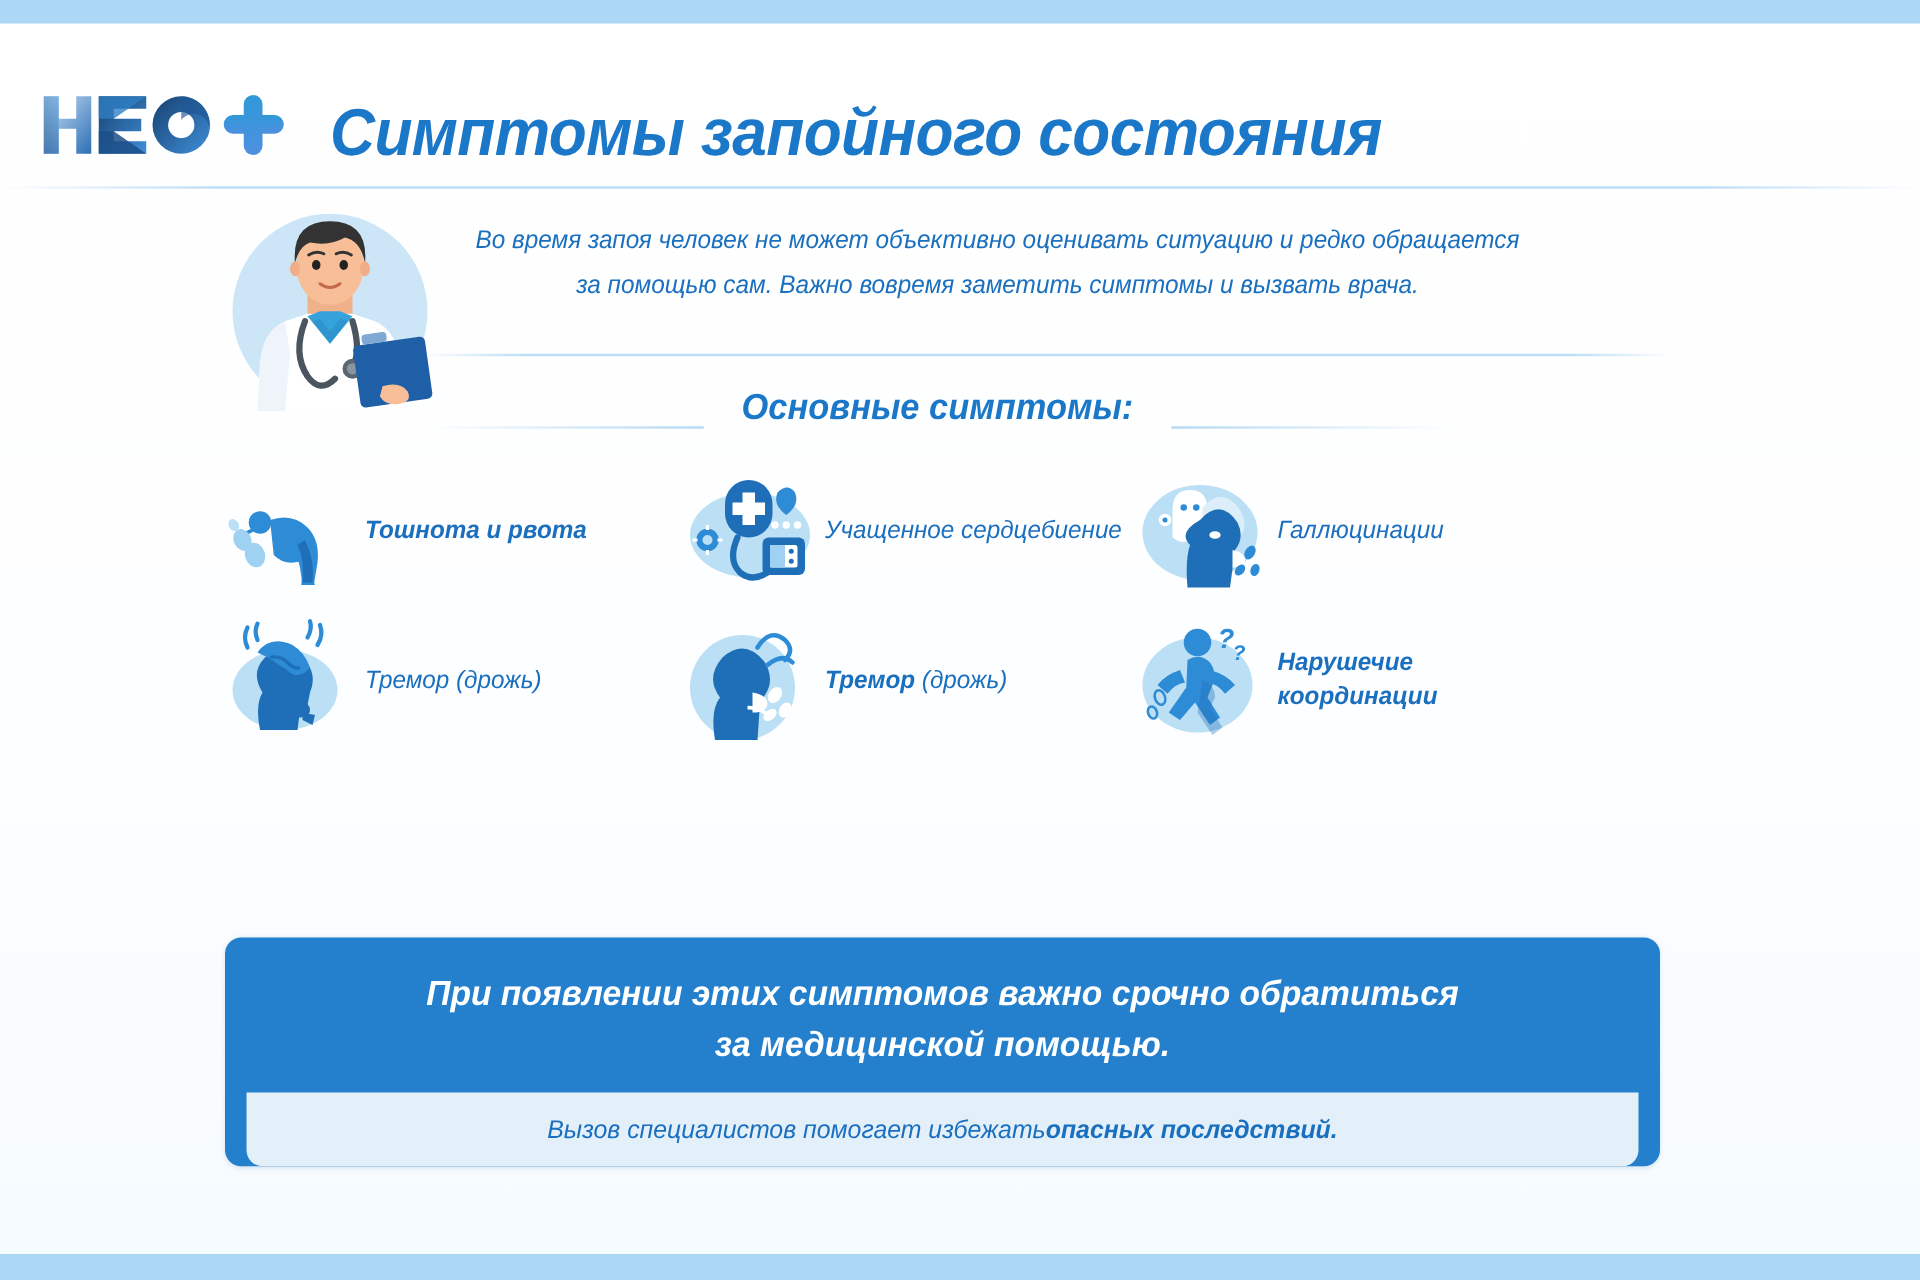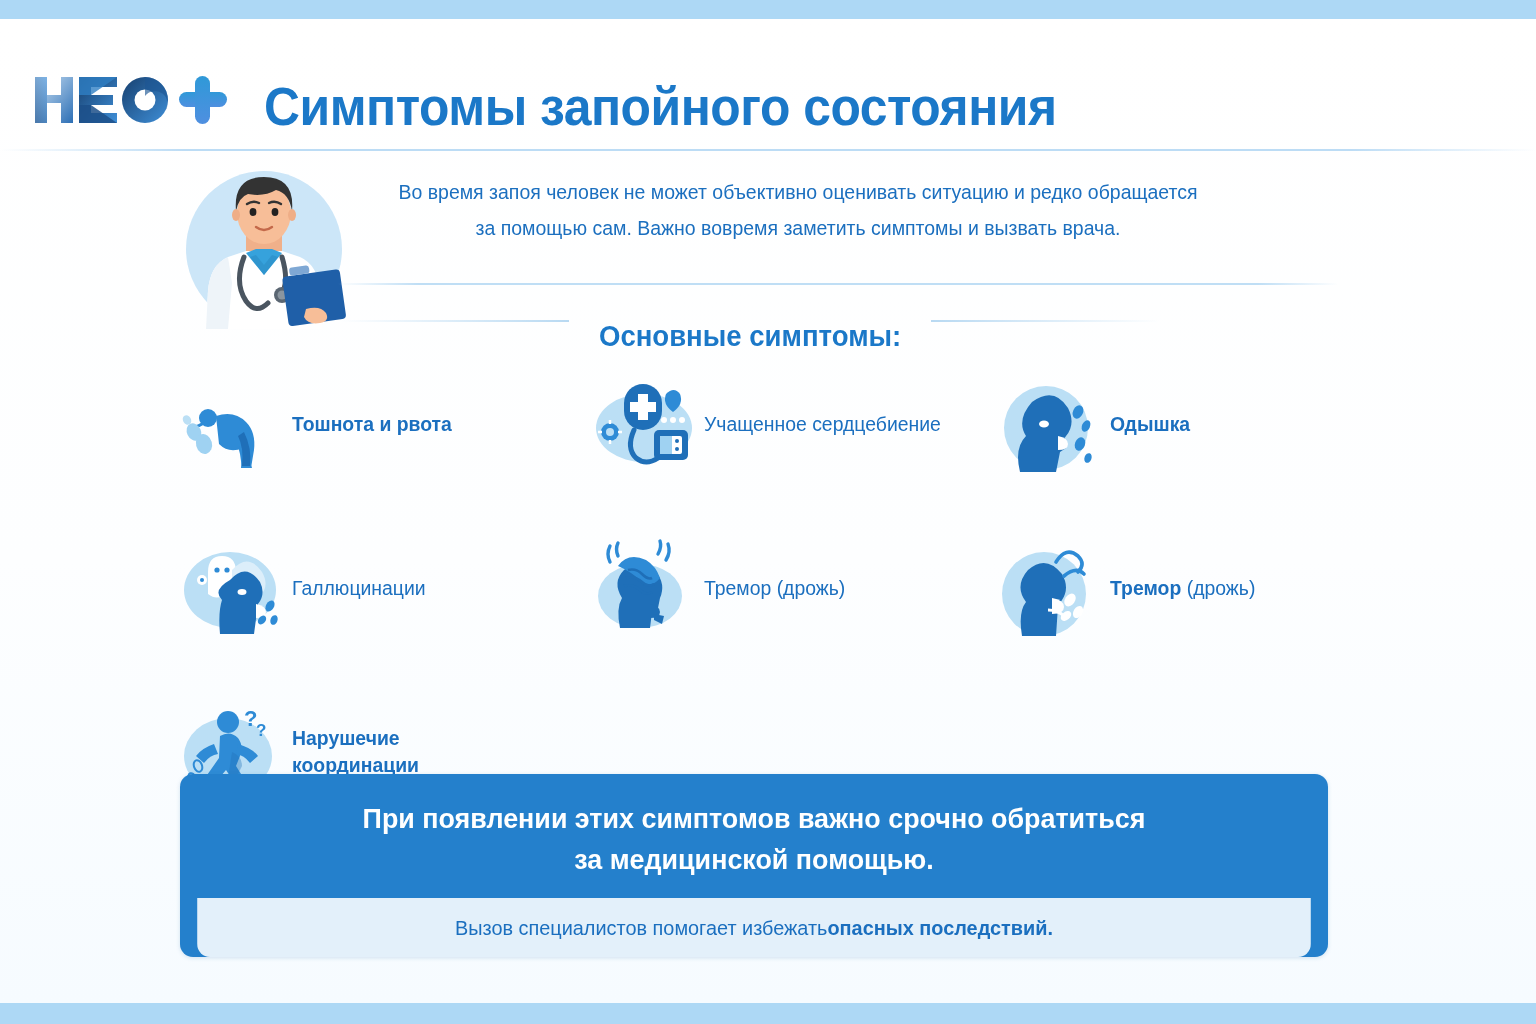--- a/index.html
+++ b/index.html
@@ -17,20 +17,21 @@
     background:#ADD8F5;
   }
   .band-top    { top:0;   height:19px; }
   .band-bottom { top:1003px; height:21px; }
 
   
   .stage {
     position:absolute; top:19px; left:0;
     width:1536px; height:984px;
     background:linear-gradient(180deg,#ffffff 0%,#fdfeff 55%,#f6fbff 100%);
+    font-style:italic;
   }
 
   
   .header {
     position:absolute; top:19px; left:0; width:1536px; height:112px;
   }
   .logo {
     position:absolute; left:33px; top:35px;
     height:54px; width:208px;
   }
@@ -61,58 +62,56 @@
     transform:scaleX(0.95);
     transform-origin:center top;
   }
   .intro-rule {
     position:absolute; top:264px; left:338px; width:1000px; height:2px;
     background:linear-gradient(90deg,rgba(186,219,245,0) 0%,#BFDEF5 8%,#BFDEF5 92%,rgba(186,219,245,0) 100%);
   }
 
   
   .section-head {
-    position:absolute; top:301px; left:340px; width:820px;
-    display:flex; align-items:flex-start; gap:22px;
+    position:absolute; top:291px; left:340px; width:820px;
+    display:flex; align-items:flex-end; gap:22px;
   }
   .sh-rule { flex:1; height:2px; background:linear-gradient(90deg,rgba(186,219,245,0),#B8D9F2); }
   .sh-rule.right { background:linear-gradient(90deg,#B8D9F2,rgba(186,219,245,0)); }
   .sh-text {
     font-size:29px; font-weight:700; color:#1B78C8; white-space:nowrap;
     transform:scaleX(0.95);
   }
 
   
   .grid {
     position:absolute; top:345px; left:180px;
     width:1160px;
     display:grid;
     grid-template-columns:368px 362px 430px;
     grid-template-rows:120px 120px 120px;
-    gap:44px;
   }
   .cell { display:flex; align-items:center; gap:8px; }
   .cell .icon { width:104px; height:104px; flex:0 0 104px; }
   .cell .label {
     font-size:20px; color:#1B6FBF; line-height:27px;
     transform:scaleX(0.97); transform-origin:left center;
   }
   .label.bold   { font-weight:700; }
   .label.normal { font-weight:400; }
   .label .thin  { font-weight:400; }
 
   
   .callout {
     position:absolute; left:180px; top:731px;
     width:1148px; height:183px;
     border-radius:13px;
     overflow:hidden;
     background:#2480CC;
     box-shadow:0 1px 4px rgba(40,110,170,0.18);
-    margin-top:24px;
   }
   .callout-main {
     height:124px;
     display:flex; flex-direction:column; align-items:center; justify-content:center;
     color:#ffffff; text-align:center;
     font-size:28px; font-weight:700; line-height:41px;
     padding-top:6px;
     transform:scaleX(0.96);
   }
   .callout-foot {
@@ -261,35 +260,20 @@
         <g stroke="#ffffff" stroke-width="2.5">
           <line x1="18" y1="48" x2="18" y2="52"></line>
             <line x1="18" y1="68" x2="18" y2="72"></line>
           <line x1="6" y1="60" x2="10" y2="60"></line>
             <line x1="26" y1="60" x2="30" y2="60"></line>
         </g>
       </svg>
       <div class="label normal">Учащенное сердцебиение</div>
     </div>
 
-    <div class="cell">
-      <svg class="icon" viewBox="0 0 104 104">
-        <circle cx="48" cy="56" r="42" fill="#BBDFF5"></circle>
-        <path d="M34 30 q22 -16 36 6 q8 16 -2 28 l-4 6 l4 6 l-6 4 l-4 20 h-36 q-6 -24 6 -36 q-10 -16 6 -34 z" fill="#1F6FB8"></path>
-        <ellipse cx="46" cy="52" rx="5" ry="3.5" fill="#ffffff"></ellipse>
-        <path d="M60 64 q10 2 10 8 q0 6 -10 6 z" fill="#ffffff"></path>
-        <g fill="#2E8BD6">
-          <ellipse cx="80" cy="40" rx="5" ry="7" transform="rotate(25 80 40)"></ellipse>
-          <ellipse cx="88" cy="54" rx="4" ry="6" transform="rotate(25 88 54)"></ellipse>
-          <ellipse cx="82" cy="72" rx="5" ry="7" transform="rotate(20 82 72)"></ellipse>
-          <ellipse cx="90" cy="86" rx="3.5" ry="5" transform="rotate(20 90 86)"></ellipse>
-        </g>
-      </svg>
-      <div class="label bold">Одышка</div>
-    </div>
 
     <div class="cell">
       <svg class="icon" viewBox="0 0 104 104">
         <ellipse cx="50" cy="54" rx="46" ry="38" fill="#BBDFF5"></ellipse>
         <path d="M28 36 q0 -16 14 -16 q14 0 14 16 v22 q-6 6 -14 2 q-6 4 -14 -2 z" fill="#ffffff"></path>
         <circle cx="37" cy="34" r="2.6" fill="#2E8BD6"></circle>
         <circle cx="47" cy="34" r="2.6" fill="#2E8BD6"></circle>
         <circle cx="22" cy="44" r="5" fill="#ffffff"></circle>
         <circle cx="22" cy="44" r="2" fill="#2E8BD6"></circle>
         <path d="M52 34 q16 -18 30 2 q8 14 -2 24 l-2 8 h-26 z" fill="#DCEEFA"></path>

